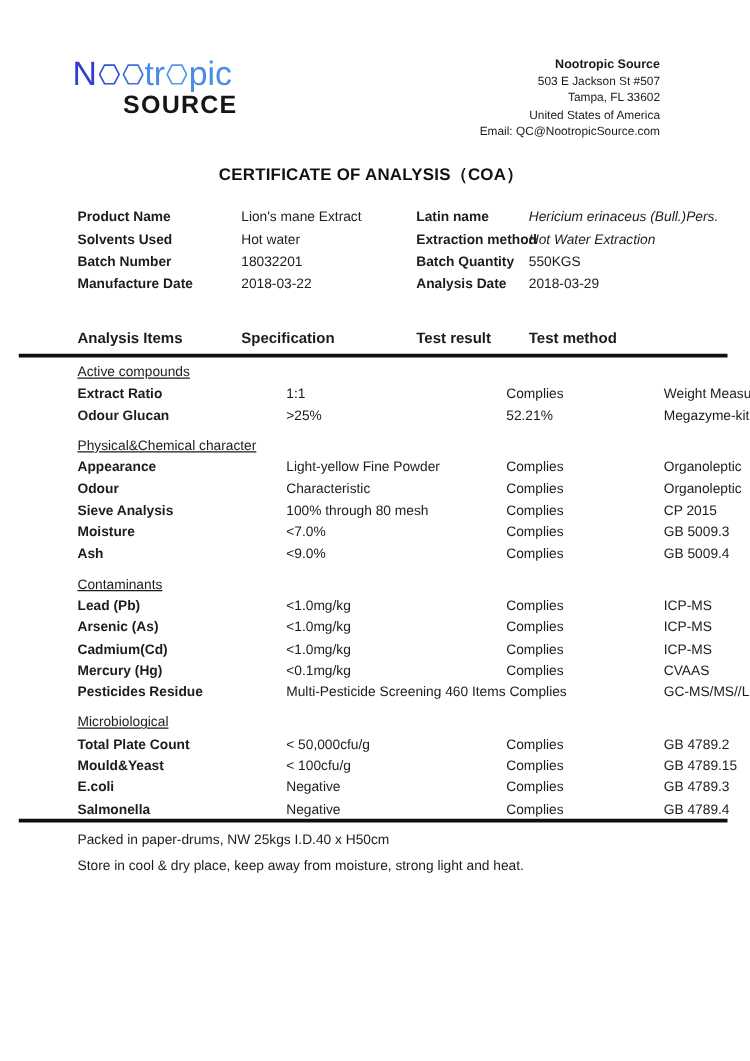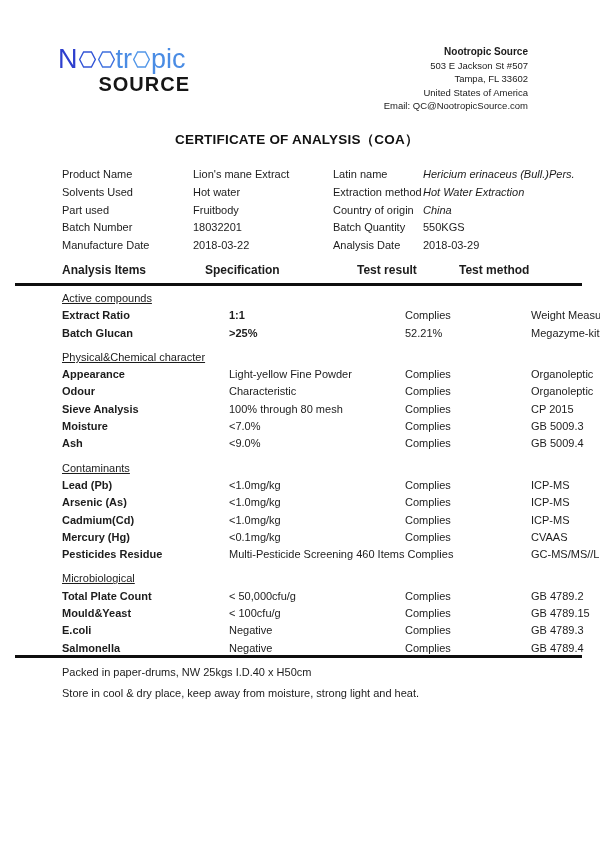--- a/index.html
+++ b/index.html
@@ -16,37 +16,37 @@
   .logo-sub { font-size:20px; font-weight:700; letter-spacing:1px; color:#161616; text-align:right; margin-top:0px; }
   
   .address { position:absolute; top:45px; right:72px; text-align:right; font-size:9.5px; line-height:13.5px; color:#1a1a1a; }
   .address .addr-name { font-weight:700; font-size:10px; }
   
   .title { position:absolute; top:131px; left:175px; font-size:13.5px; font-weight:700; letter-spacing:0.2px; color:#111; }
   
   .grid-row { display:grid; grid-template-columns:131px 140px 90px 117px; }
   .info { position:absolute; top:166px; left:62px; width:478px; }
   .info .grid-row { line-height:17.8px; font-size:11px; }
-  .lbl { font-weight:400; white-space:nowrap; }
+  .lbl { font-weight:700; white-space:nowrap; }
   .val { white-space:nowrap; }
   .it  { font-style:italic; }
   
-  .table-head { position:absolute; top:263px; left:62px; width:478px; font-size:12px; font-weight:700;gap:12px; }
+  .table-head { position:absolute; top:263px; left:62px; width:478px; font-size:12px; font-weight:700; }
   .rule { position:absolute; left:15px; width:567px; background:#0f0f0f; }
   .rule-top { top:283px; height:2.5px; }
   .rule-bottom { top:655px; height:3px; }
   
   .sections { position:absolute; top:290px; left:62px; width:478px; }
   .section { margin:0 0 0 0; }
   .section + .section { margin-top:7px; }
   .section-heading { font-size:11px; font-weight:400; text-decoration:underline; line-height:17.3px; white-space:nowrap; }
   .sections .grid-row { line-height:17.3px; font-size:11px;gap:36px; }
   .c-item { font-weight:700; white-space:nowrap; }
   .c-spec, .c-result, .c-method { white-space:nowrap; }
-  .c-spec.b { font-weight:700; }
+  .c-spec.b { font-weight:400; }
   .c-spec.merge { grid-column:2 / 4; }
   
   .footer { position:absolute; top:666px; left:62px; width:478px; font-size:11px; }
   .footer .foot-line { margin-bottom:9px; line-height:12px; }
 </style>
 </head>
 <body>
 
 <div class="page">
 
@@ -87,26 +87,20 @@
         <div class="lbl">Latin name</div>
         <div class="val it">Hericium erinaceus (Bull.)Pers.</div>
       </div>
       <div class="grid-row">
         <div class="lbl">Solvents Used</div>
         <div class="val">Hot water</div>
         <div class="lbl">Extraction method</div>
         <div class="val it">Hot Water Extraction</div>
       </div>
       <div class="grid-row">
-        <div class="lbl">Part used</div>
-        <div class="val">Fruitbody</div>
-        <div class="lbl">Country of origin</div>
-        <div class="val it">China</div>
-      </div>
-      <div class="grid-row">
         <div class="lbl">Batch Number</div>
         <div class="val">18032201</div>
         <div class="lbl">Batch Quantity</div>
         <div class="val">550KGS</div>
       </div>
       <div class="grid-row">
         <div class="lbl">Manufacture Date</div>
         <div class="val">2018-03-22</div>
         <div class="lbl">Analysis Date</div>
         <div class="val">2018-03-29</div>
@@ -124,21 +118,21 @@
   <div class="sections" id="sections">
       <div class="section">
         <div class="section-heading">Active compounds</div>
         <div class="grid-row">
           <div class="c-item">Extract Ratio</div>
           <div class="c-spec b">1:1</div>
           <div class="c-result">Complies</div>
           <div class="c-method">Weight Measurement</div>
         </div>
         <div class="grid-row">
-          <div class="c-item">Batch Glucan</div>
+          <div class="c-item">Odour Glucan</div>
           <div class="c-spec b">&gt;25%</div>
           <div class="c-result">52.21%</div>
           <div class="c-method">Megazyme-kit</div>
         </div>
       </div>
       <div class="section">
         <div class="section-heading">Physical&amp;Chemical character</div>
         <div class="grid-row">
           <div class="c-item">Appearance</div>
           <div class="c-spec">Light-yellow Fine Powder</div>

